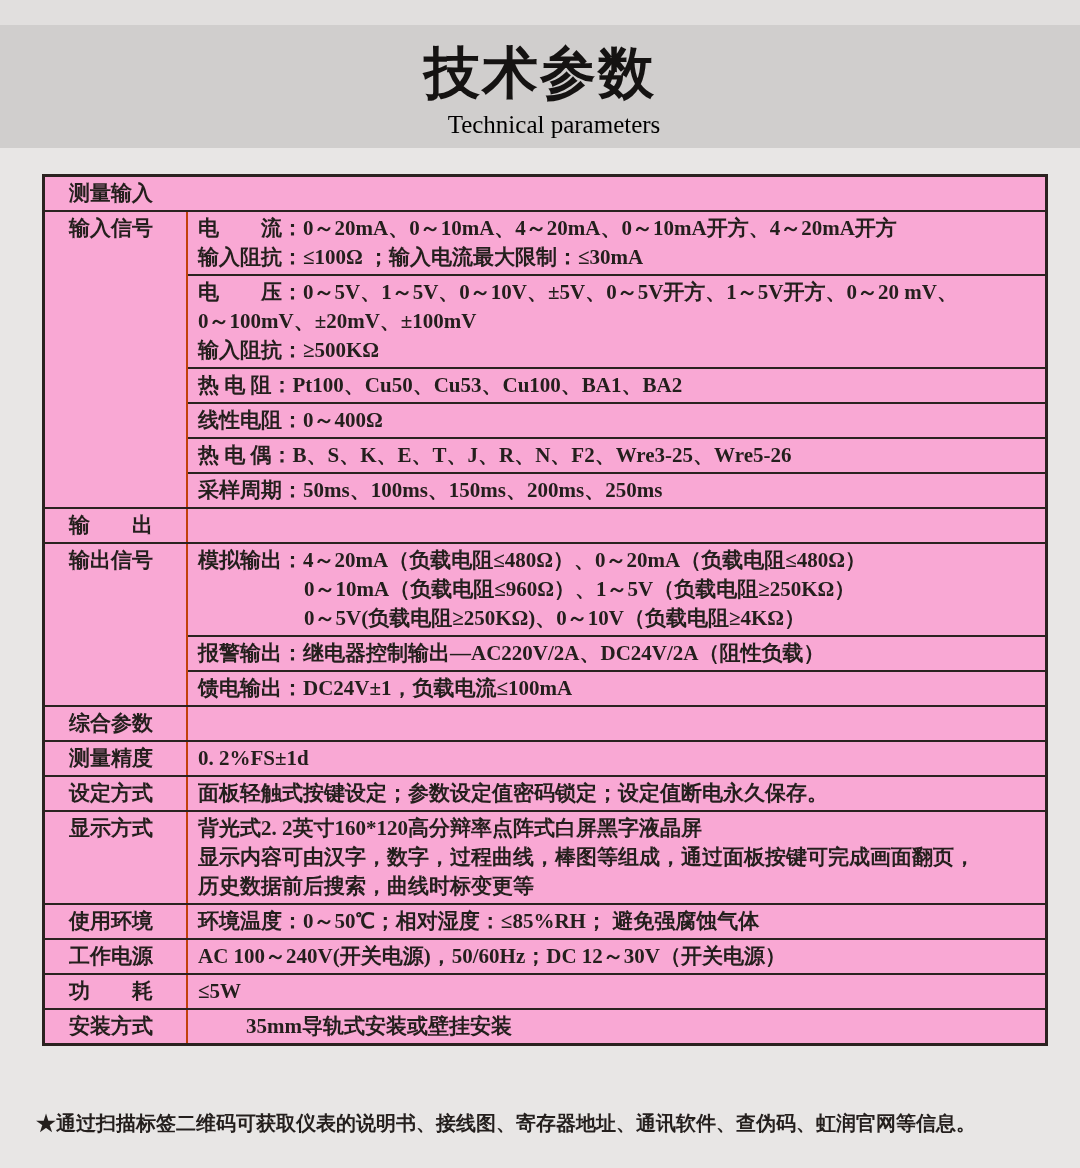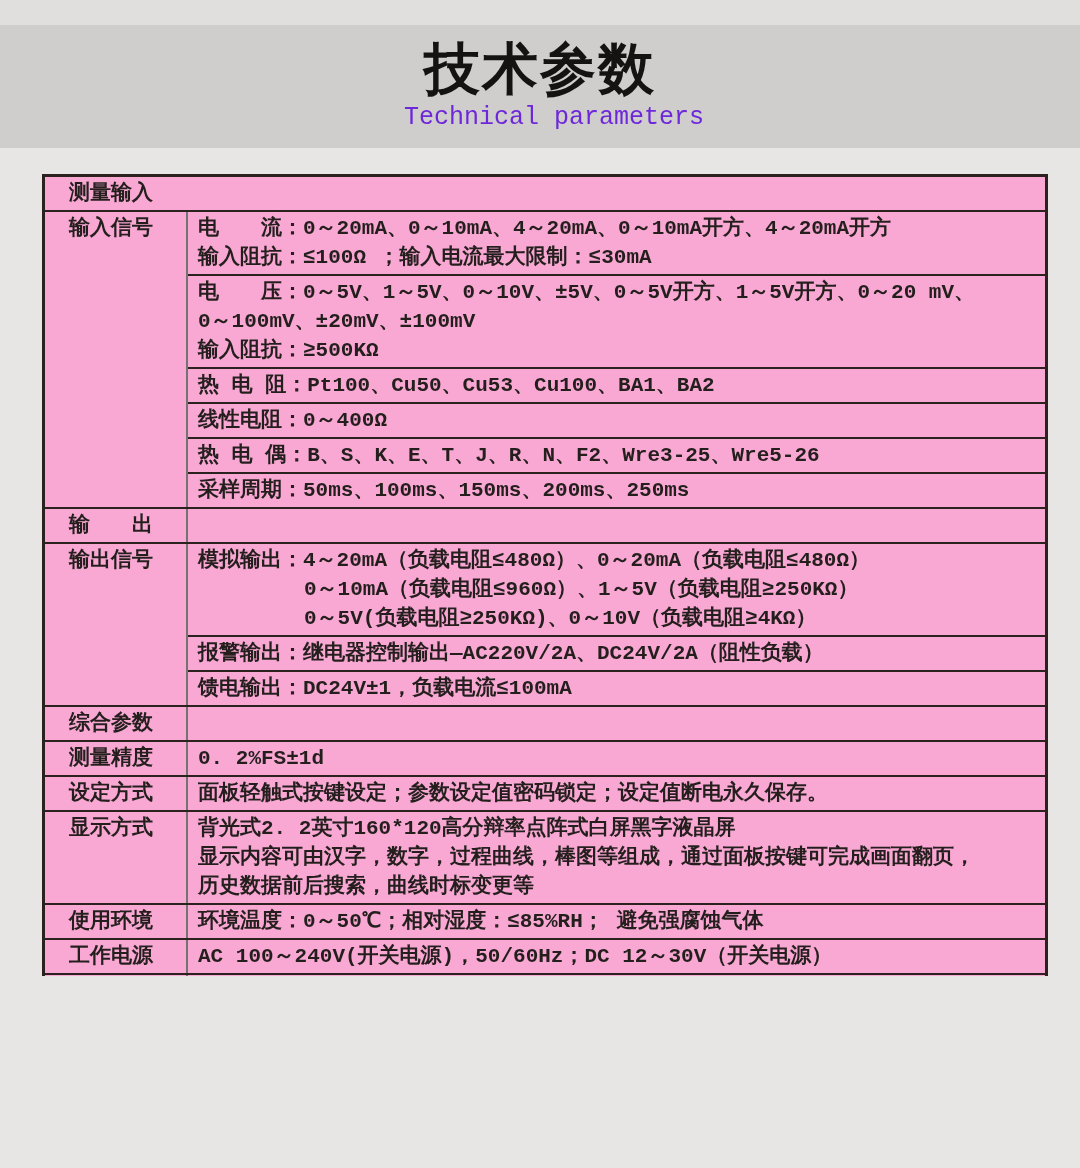--- a/index.html
+++ b/index.html
@@ -1,51 +1,51 @@
 <!DOCTYPE html>
 <html><head>
 <meta charset="utf-8">
 <style>
   * { margin:0; padding:0; box-sizing:border-box; }
   html,body { background:#e8e6e5; }
   .page {
     position:relative;
-    width:1080px; height:976px;
+    width:1080px; height:1168px;
     background:#e8e6e5;
     overflow:hidden;
-    font-family:Liberation Mono, monospace;
+    font-family:Liberation Serif, serif;
     color:#241f1d;
   }
   .top-strip { height:25px; background:#e1dfde; }
   .title-band {
     height:123px; background:#d0cecd;
     text-align:center;
   }
   .page-title {
     font-size:56px; font-weight:bold; color:#151312;
     letter-spacing:2px; line-height:1;
     padding-top:20px;
   }
   .page-subtitle {
-    font-size:25px; color:#6d28d9; line-height:1.1;
-    margin-top:3px; letter-spacing:0px;padding-left:28px;
+    font-size:25px; color:#000000; line-height:1.1;
+    margin-top:10px; letter-spacing:0px;padding-left:28px;
   }
   .spec-table {
     position:absolute; left:42px; top:174px;
     width:1006px;
     background:#f9a8d4;
     border:3px solid #2b2220;
     font-size:21px; font-weight:bold; color:#241f1d;
   }
   .row { display:flex; border-bottom:2px solid #2b2220; }
   .row:last-child { border-bottom:none;gap:48px; }
   .label {
     flex:0 0 143px; width:143px;
     padding:2px 0 2px 24px;
-    border-right:2px solid #737373;
+    border-right:2px solid #c2410c;
     line-height:29px;
     white-space:nowrap;
   }
   .row.section .label { flex:1; width:auto; border-right:none; }
   .cells { flex:1; display:flex; flex-direction:column; min-height:33px; }
   .cell { border-bottom:2px solid #2b2220; padding:2px 6px 2px 10px; }
   .cell:last-child { border-bottom:none; }
   .line { line-height:29px; white-space:nowrap; }
   .line.indent { padding-left:106px; }
   .footer-note {

